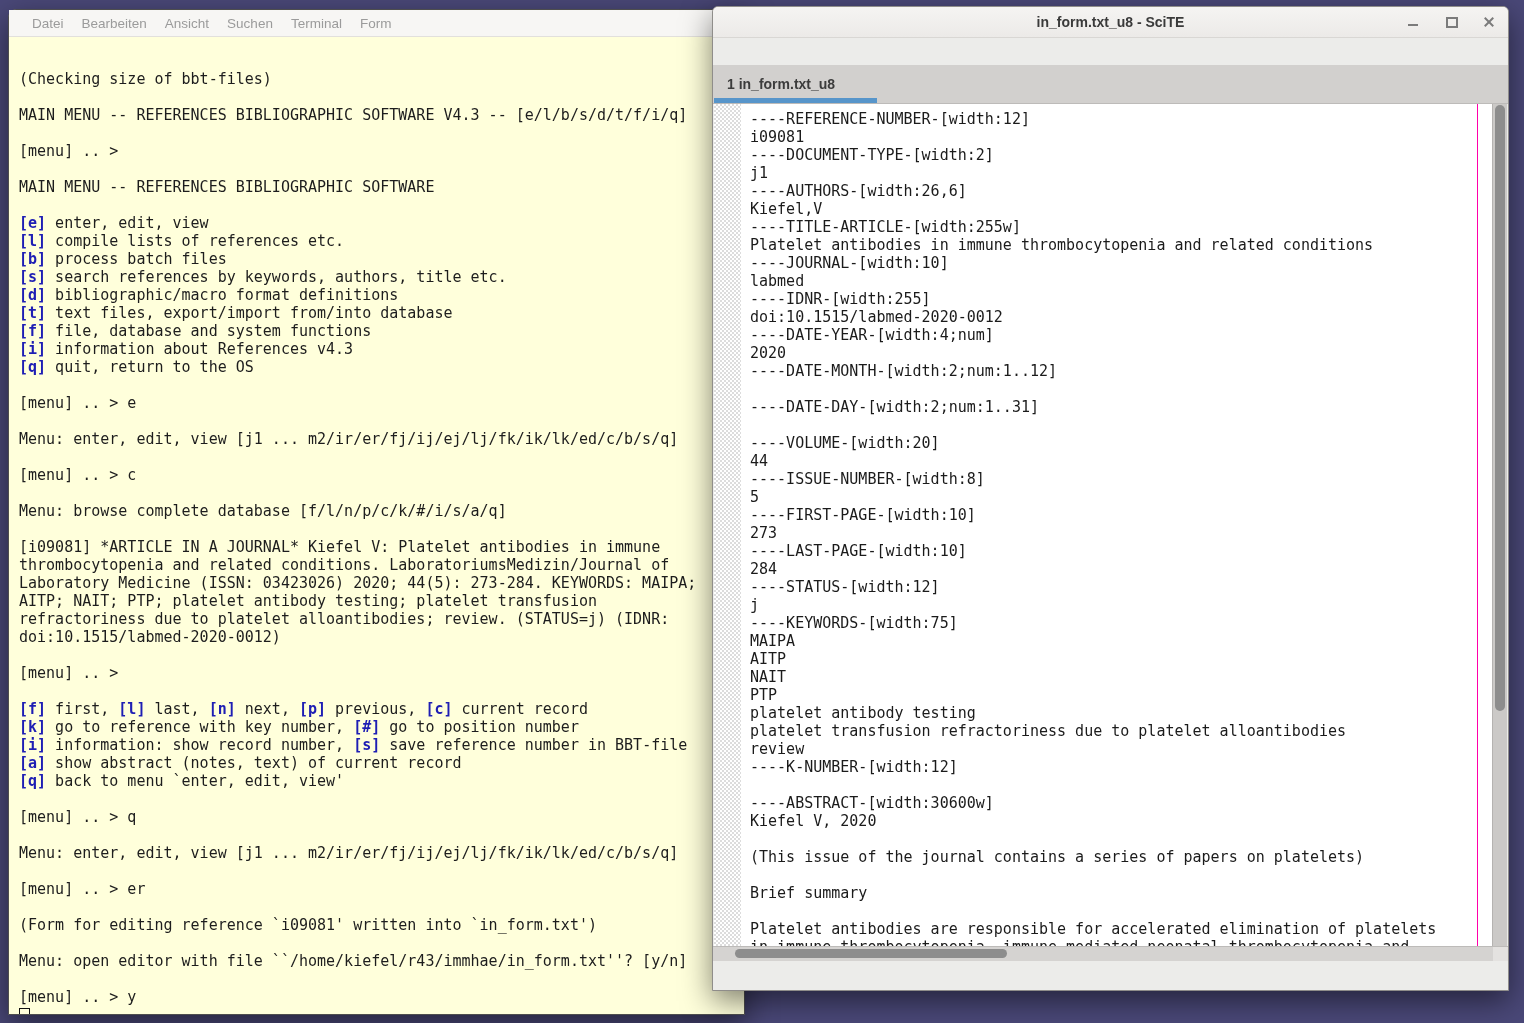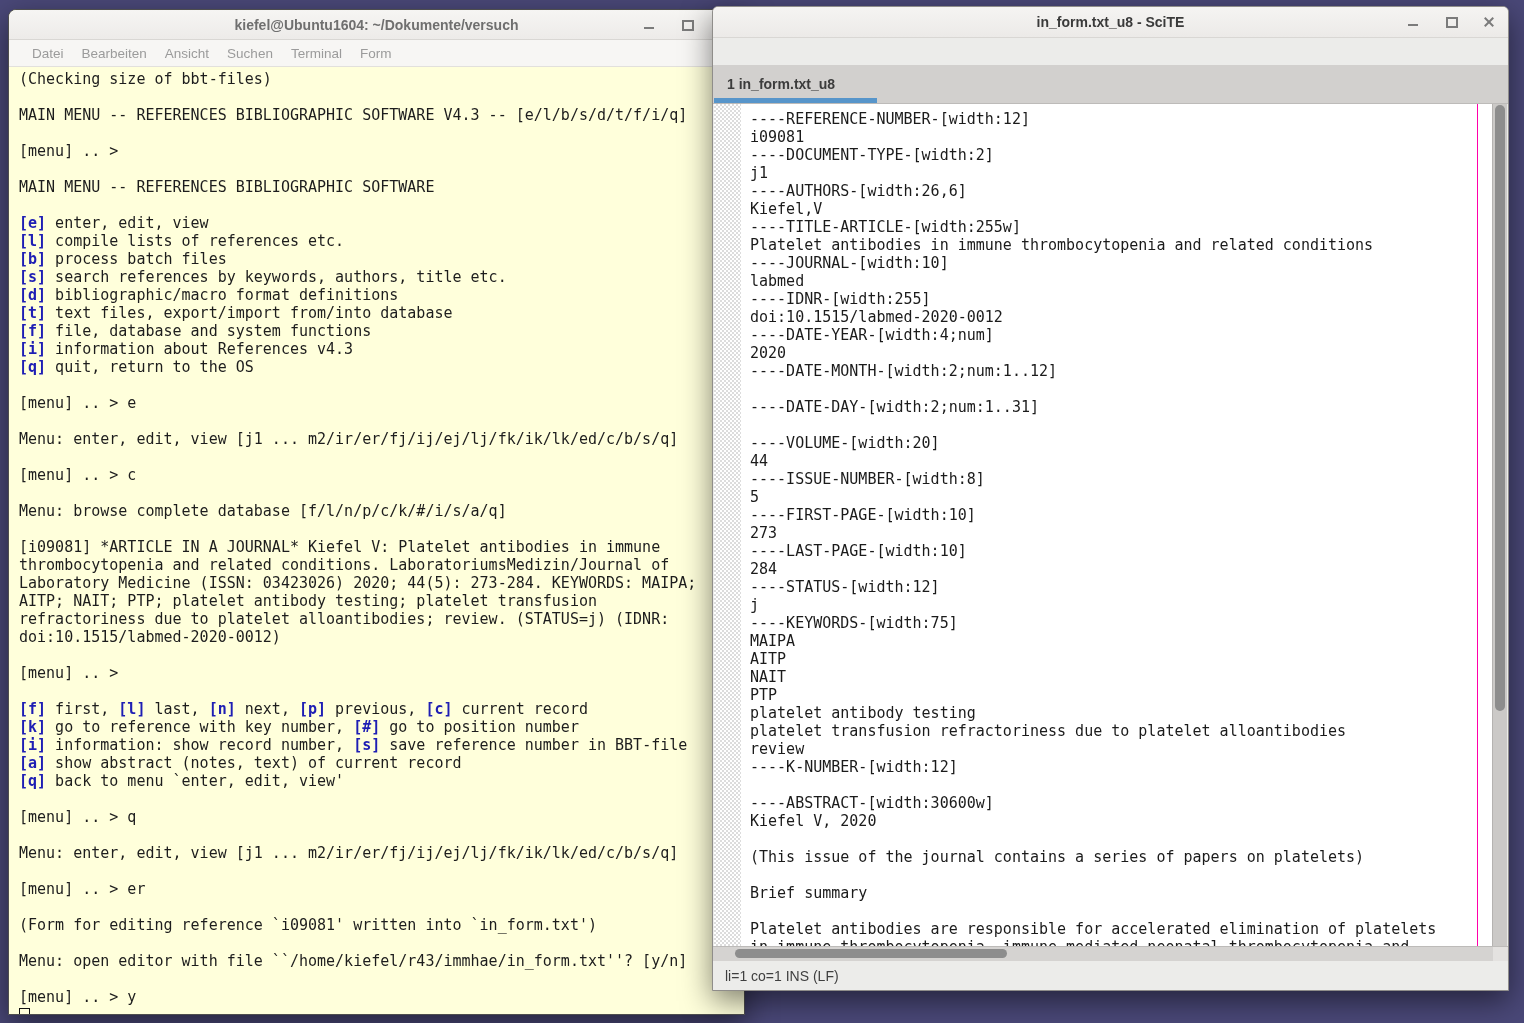--- a/index.html
+++ b/index.html
@@ -64,28 +64,20 @@
   .hscroll{position:absolute;bottom:29px;left:0;right:15px;height:15px;background:#d5d3d1;border-top:1px solid #bdbbb9;box-sizing:border-box;}
   .hscroll-thumb{position:absolute;top:2px;height:9px;left:22px;width:272px;background:#8d8d8d;border-radius:5px;}
   .scroll-corner{position:absolute;bottom:29px;right:0;width:15px;height:15px;background:#e4e2e0;border-top:1px solid #bdbbb9;box-sizing:border-box;}
   .statusbar{position:absolute;bottom:0;left:0;right:0;height:29px;background:#ececea;
     display:flex;align-items:center;padding-left:12px;font-size:14px;color:#3f3f3f;}
 </style>
 </head>
 <body style="background: rgb(74, 72, 120);">
 
 <div class="window" id="terminal-window">
-  <div class="term-titlebar">
-    <span class="term-title">kiefel@Ubuntu1604: ~/Dokumente/versuch</span>
-    <span class="win-controls">
-      <span class="ctrl ctrl-min"></span>
-      <span class="ctrl ctrl-max"></span>
-      <span class="ctrl ctrl-close"></span>
-    </span>
-  </div>
   <div class="term-menubar" id="term-menu">
       <span class="term-menu-item">Datei</span>
       <span class="term-menu-item">Bearbeiten</span>
       <span class="term-menu-item">Ansicht</span>
       <span class="term-menu-item">Suchen</span>
       <span class="term-menu-item">Terminal</span>
       <span class="term-menu-item">Form</span>
     </div>
   <div class="term-screen" id="term-screen"><div class="tline"><span>(Checking size of bbt-files)</span></div><div class="tline">&nbsp;</div><div class="tline"><span>MAIN MENU -- REFERENCES BIBLIOGRAPHIC SOFTWARE V4.3 -- [e/l/b/s/d/t/f/i/q]</span></div><div class="tline">&nbsp;</div><div class="tline"><span>[menu] .. &gt;</span></div><div class="tline">&nbsp;</div><div class="tline"><span>MAIN MENU -- REFERENCES BIBLIOGRAPHIC SOFTWARE</span></div><div class="tline">&nbsp;</div><div class="tline"><span class="key">[e]</span><span> enter, edit, view</span></div><div class="tline"><span class="key">[l]</span><span> compile lists of references etc.</span></div><div class="tline"><span class="key">[b]</span><span> process batch files</span></div><div class="tline"><span class="key">[s]</span><span> search references by keywords, authors, title etc.</span></div><div class="tline"><span class="key">[d]</span><span> bibliographic/macro format definitions</span></div><div class="tline"><span class="key">[t]</span><span> text files, export/import from/into database</span></div><div class="tline"><span class="key">[f]</span><span> file, database and system functions</span></div><div class="tline"><span class="key">[i]</span><span> information about References v4.3</span></div><div class="tline"><span class="key">[q]</span><span> quit, return to the OS</span></div><div class="tline">&nbsp;</div><div class="tline"><span>[menu] .. &gt; e</span></div><div class="tline">&nbsp;</div><div class="tline"><span>Menu: enter, edit, view [j1 ... m2/ir/er/fj/ij/ej/lj/fk/ik/lk/ed/c/b/s/q]</span></div><div class="tline">&nbsp;</div><div class="tline"><span>[menu] .. &gt; c</span></div><div class="tline">&nbsp;</div><div class="tline"><span>Menu: browse complete database [f/l/n/p/c/k/#/i/s/a/q]</span></div><div class="tline">&nbsp;</div><div class="tline"><span>[i09081] *ARTICLE IN A JOURNAL* Kiefel V: Platelet antibodies in immune</span></div><div class="tline"><span>thrombocytopenia and related conditions. LaboratoriumsMedizin/Journal of</span></div><div class="tline"><span>Laboratory Medicine (ISSN: 03423026) 2020; 44(5): 273-284. KEYWORDS: MAIPA;</span></div><div class="tline"><span>AITP; NAIT; PTP; platelet antibody testing; platelet transfusion</span></div><div class="tline"><span>refractoriness due to platelet alloantibodies; review. (STATUS=j) (IDNR:</span></div><div class="tline"><span>doi:10.1515/labmed-2020-0012)</span></div><div class="tline">&nbsp;</div><div class="tline"><span>[menu] .. &gt;</span></div><div class="tline">&nbsp;</div><div class="tline"><span class="key">[f]</span><span> first, </span><span class="key">[l]</span><span> last, </span><span class="key">[n]</span><span> next, </span><span class="key">[p]</span><span> previous, </span><span class="key">[c]</span><span> current record</span></div><div class="tline"><span class="key">[k]</span><span> go to reference with key number, </span><span class="key">[#]</span><span> go to position number</span></div><div class="tline"><span class="key">[i]</span><span> information: show record number, </span><span class="key">[s]</span><span> save reference number in BBT-file</span></div><div class="tline"><span class="key">[a]</span><span> show abstract (notes, text) of current record</span></div><div class="tline"><span class="key">[q]</span><span> back to menu `enter, edit, view'</span></div><div class="tline">&nbsp;</div><div class="tline"><span>[menu] .. &gt; q</span></div><div class="tline">&nbsp;</div><div class="tline"><span>Menu: enter, edit, view [j1 ... m2/ir/er/fj/ij/ej/lj/fk/ik/lk/ed/c/b/s/q]</span></div><div class="tline">&nbsp;</div><div class="tline"><span>[menu] .. &gt; er</span></div><div class="tline">&nbsp;</div><div class="tline"><span>(Form for editing reference `i09081' written into `in_form.txt')</span></div><div class="tline">&nbsp;</div><div class="tline"><span>Menu: open editor with file ``/home/kiefel/r43/immhae/in_form.txt''? [y/n]</span></div><div class="tline">&nbsp;</div><div class="tline"><span>[menu] .. &gt; y</span></div><div class="tline"><span class="cursor"></span></div></div>
 </div>
@@ -110,16 +102,13 @@
     <div class="editor-text" id="editor-text"><div class="eline">----REFERENCE-NUMBER-[width:12]</div><div class="eline">i09081</div><div class="eline">----DOCUMENT-TYPE-[width:2]</div><div class="eline">j1</div><div class="eline">----AUTHORS-[width:26,6]</div><div class="eline">Kiefel,V</div><div class="eline">----TITLE-ARTICLE-[width:255w]</div><div class="eline">Platelet antibodies in immune thrombocytopenia and related conditions</div><div class="eline">----JOURNAL-[width:10]</div><div class="eline">labmed</div><div class="eline">----IDNR-[width:255]</div><div class="eline">doi:10.1515/labmed-2020-0012</div><div class="eline">----DATE-YEAR-[width:4;num]</div><div class="eline">2020</div><div class="eline">----DATE-MONTH-[width:2;num:1..12]</div><div class="eline">&nbsp;</div><div class="eline">----DATE-DAY-[width:2;num:1..31]</div><div class="eline">&nbsp;</div><div class="eline">----VOLUME-[width:20]</div><div class="eline">44</div><div class="eline">----ISSUE-NUMBER-[width:8]</div><div class="eline">5</div><div class="eline">----FIRST-PAGE-[width:10]</div><div class="eline">273</div><div class="eline">----LAST-PAGE-[width:10]</div><div class="eline">284</div><div class="eline">----STATUS-[width:12]</div><div class="eline">j</div><div class="eline">----KEYWORDS-[width:75]</div><div class="eline">MAIPA</div><div class="eline">AITP</div><div class="eline">NAIT</div><div class="eline">PTP</div><div class="eline">platelet antibody testing</div><div class="eline">platelet transfusion refractoriness due to platelet alloantibodies</div><div class="eline">review</div><div class="eline">----K-NUMBER-[width:12]</div><div class="eline">&nbsp;</div><div class="eline">----ABSTRACT-[width:30600w]</div><div class="eline">Kiefel V, 2020</div><div class="eline">&nbsp;</div><div class="eline">(This issue of the journal contains a series of papers on platelets)</div><div class="eline">&nbsp;</div><div class="eline">Brief summary</div><div class="eline">&nbsp;</div><div class="eline">Platelet antibodies are responsible for accelerated elimination of platelets</div><div class="eline">in immune thrombocytopenia, immune-mediated neonatal thrombocytopenia and</div></div>
     <div class="edge-line" id="edge-line" style="background: rgb(255, 0, 170);"></div>
     <div class="vscroll">
       <div class="vscroll-thumb"></div>
     </div>
   </div>
   <div class="hscroll">
     <div class="hscroll-thumb"></div>
   </div>
   <div class="scroll-corner"></div>
-  <div class="statusbar">
-    <span>li=1 co=1 INS (LF)</span>
-  </div>
 </div>
 
 </body></html>

